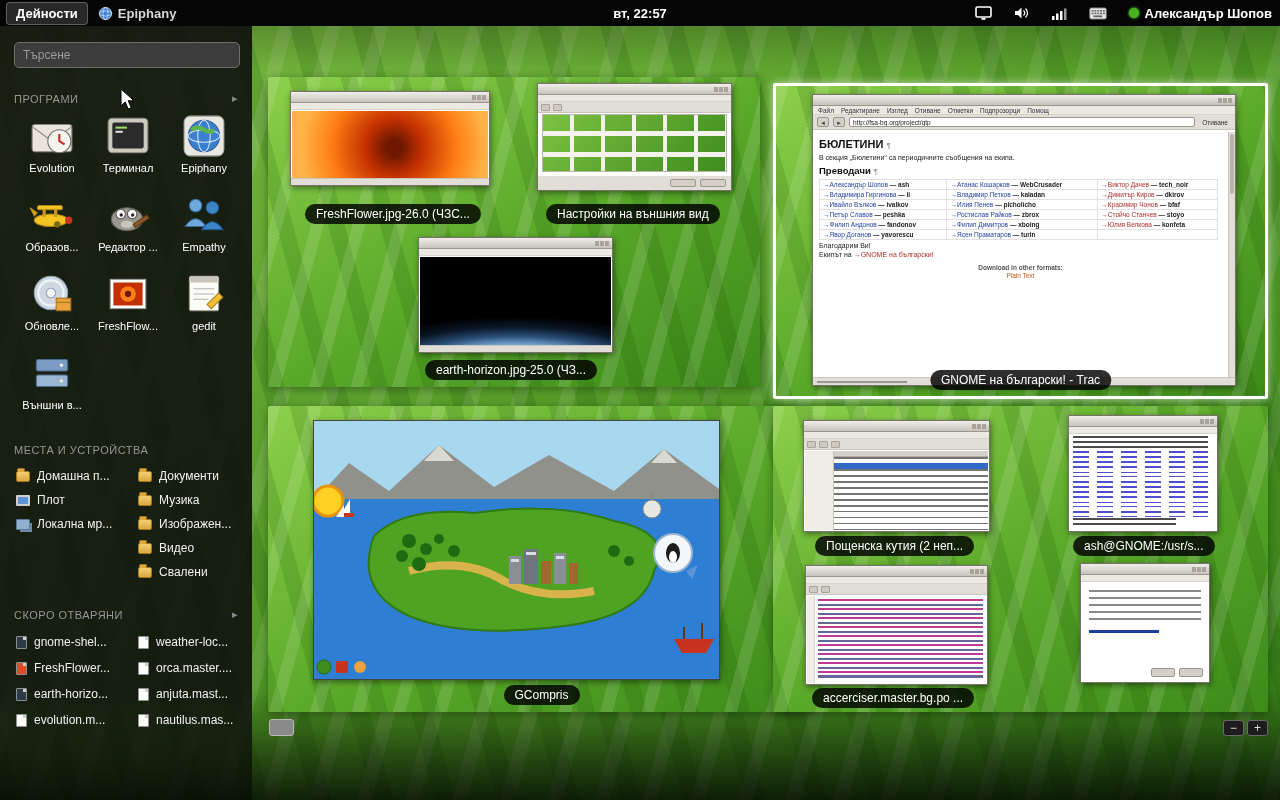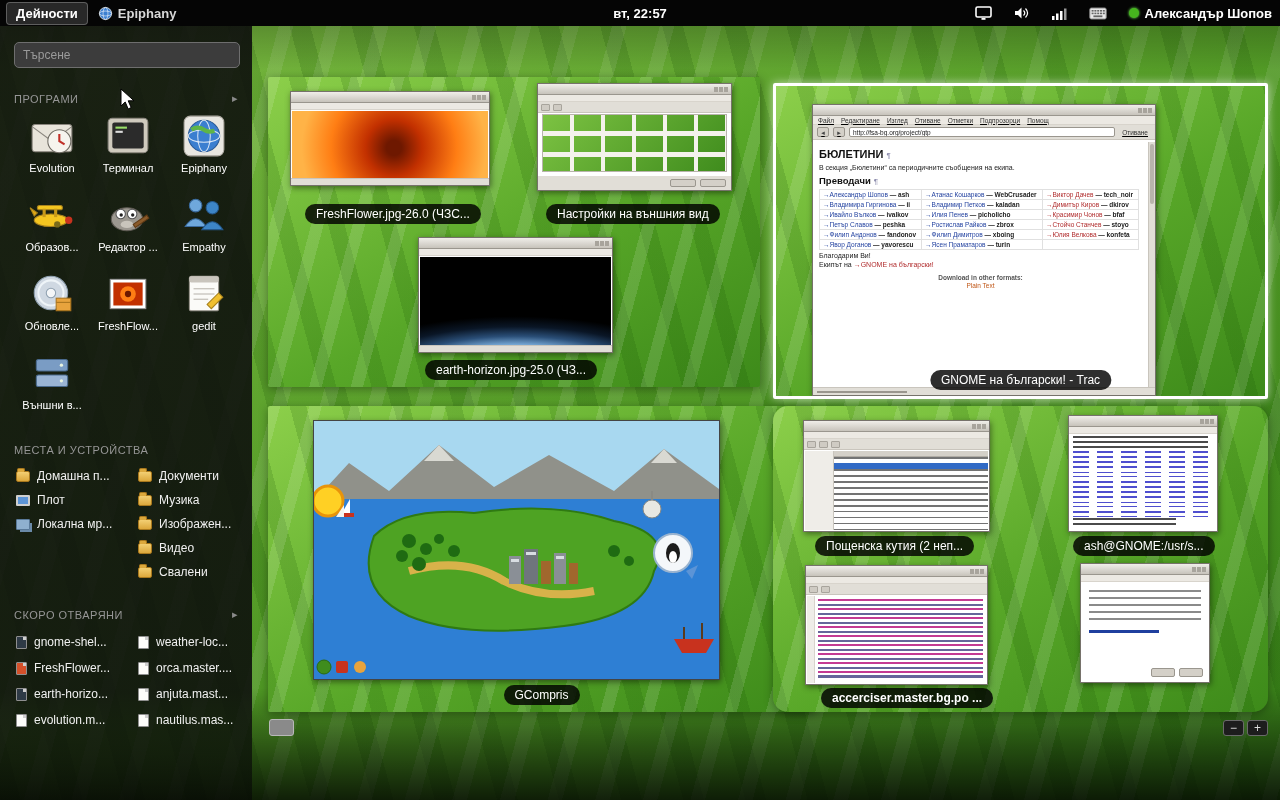--- a/index.html
+++ b/index.html
@@ -59,21 +59,21 @@
   
   .ws { position:absolute; overflow:hidden; border-radius:2px; cursor:pointer;
     background:
       repeating-linear-gradient(105deg, rgba(255,255,255,0.12) 0 12px, rgba(255,255,255,0) 12px 40px),
       repeating-linear-gradient(75deg, rgba(20,80,0,0.16) 0 16px, rgba(0,0,0,0) 16px 50px),
       linear-gradient(150deg, #8ccf4a, #58a728 55%, #3d8a1a);
     box-shadow:0 2px 10px rgba(0,0,0,0.35); z-index:10; }
   .ws1 { left:268px; top:77px;  width:492px; height:310px; }
   .ws2 { left:773px; top:83px;  width:495px; height:316px; border:3px solid #fff; box-shadow:0 0 10px rgba(255,255,255,0.6); }
   .ws3 { left:268px; top:406px; width:547px; height:306px; }
-  .ws4 { left:773px; top:406px; width:495px; height:306px;border-radius:15px; }
+  .ws4 { left:773px; top:406px; width:495px; height:306px; }
 
   .pill { position:absolute; background:rgba(0,0,0,0.82); color:#fff; font-size:12px;
     padding:3px 11px; border-radius:999px; white-space:nowrap; z-index:5; }
 
   .win { position:absolute; background:#fff; border:1px solid #76726b; box-shadow:1px 2px 6px rgba(0,0,0,0.45); }
   .wtb { height:11px; background:linear-gradient(#f0eee9,#c7c3bb); border-bottom:1px solid #9a968e; position:relative; }
   .wtb::after { content:""; position:absolute; right:3px; top:3px; width:14px; height:5px;
     background:linear-gradient(to right,#a8a49c 0 4px,transparent 4px 5px,#a8a49c 5px 9px,transparent 9px 10px,#a8a49c 10px 14px); }
   .menustrip { height:7px; background:#ece9e3; border-bottom:1px solid #d8d4cc; }
   .toolstrip { height:11px; background:#e1ded7; border-bottom:1px solid #c9c5bd;
@@ -89,21 +89,21 @@
   .thumb-grid { position:absolute; inset:30px 4px 18px 4px; border:1px solid #b8b4ac;
     background:
       repeating-linear-gradient(to right, transparent 0 27px, #f4f2ec 27px 31px),
       repeating-linear-gradient(to bottom, transparent 0 16px, #f4f2ec 16px 21px),
       linear-gradient(135deg,#7cc242,#3f8c1d); }
   .btnrow { position:absolute; left:0; right:0; bottom:0; height:14px; background:#e1ded7;
     display:flex; justify-content:flex-end; gap:4px; padding:3px 5px; }
   .btnrow .b { width:26px; height:8px; background:#d4d0c8; border:1px solid #9a968e; border-radius:2px; }
 
   
-  .browser { left:36px; top:18px; width:344px; height:292px;text-decoration:underline; }
+  .browser { left:36px; top:8px; width:424px; height:292px; }
   .bmenu { height:9px; background:#ece9e3; border-bottom:1px solid #d8d4cc; display:flex; gap:7px;
     align-items:center; padding:0 5px; font-size:6.5px; color:#333; }
   .btool { height:15px; background:#e1ded7; border-bottom:1px solid #c9c5bd; display:flex; align-items:center; gap:4px; padding:0 4px; }
   .navbtn { width:12px; height:10px; background:#d4d0c8; border:1px solid #9a968e; border-radius:2px;
     font-size:7px; color:#444; text-align:center; line-height:9px; }
   .urlfield { flex:1; height:10px; background:#fff; border:1px solid #9a968e; border-radius:2px;
     font-size:6.5px; color:#222; padding:0 3px; line-height:9px; overflow:hidden; white-space:nowrap; }
   .gobtn { font-size:6.5px; color:#333; padding:0 3px; }
   .bpage { position:absolute; left:0; right:7px; top:37px; bottom:8px; background:#fff; overflow:hidden; padding:4px 6px; }
   .bscroll { position:absolute; right:0; top:37px; bottom:8px; width:7px; background:#e1ded7; border-left:1px solid #c9c5bd; }
@@ -613,21 +613,21 @@
     <div class="win" style="left:32px; top:159px; width:183px; height:120px;">
       <div class="wtb"></div>
       <div class="menustrip"></div>
       <div class="toolstrip">
           <span class="tbtn"></span>
           <span class="tbtn"></span>
         </div>
       <div class="gedit-gutter"></div>
       <div class="po-lines"></div>
     </div>
-    <div class="pill" style="left:48px; top:282px;font-weight:bold;">accerciser.master.bg.po ...</div>
+    <div class="pill" style="left:39px; top:282px;">accerciser.master.bg.po ...</div>
 
     <div class="win" style="left:307px; top:157px; width:130px; height:120px;">
       <div class="wtb"></div>
       <div class="menustrip"></div>
       <div class="upd-lines"></div>
       <div class="upd-link"></div>
       <div class="upd-btns">
           <span class="b"></span>
           <span class="b"></span>
         </div>

